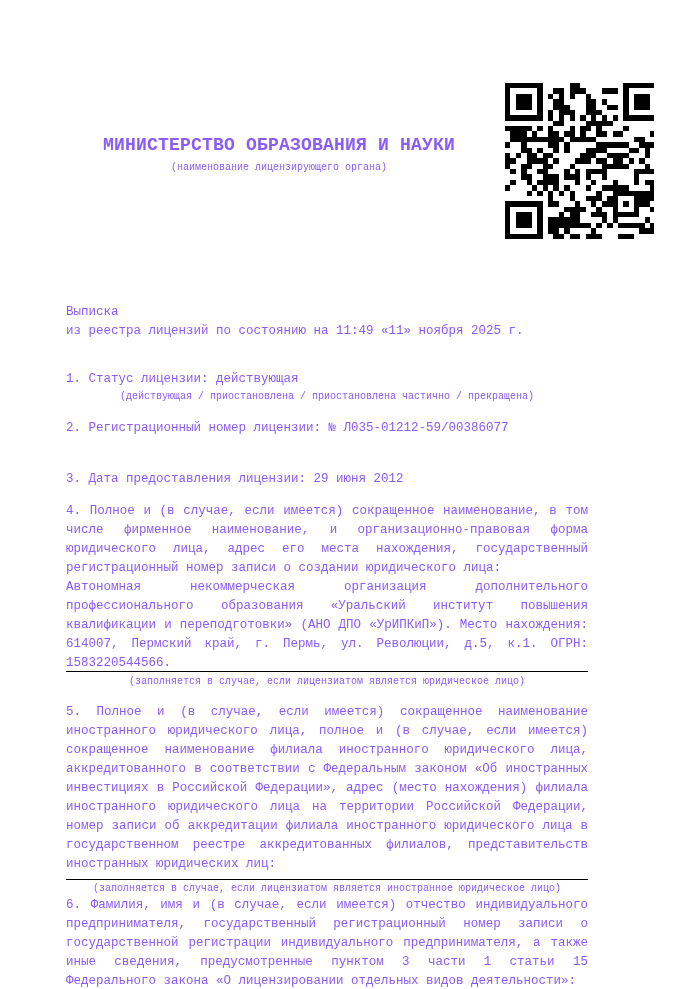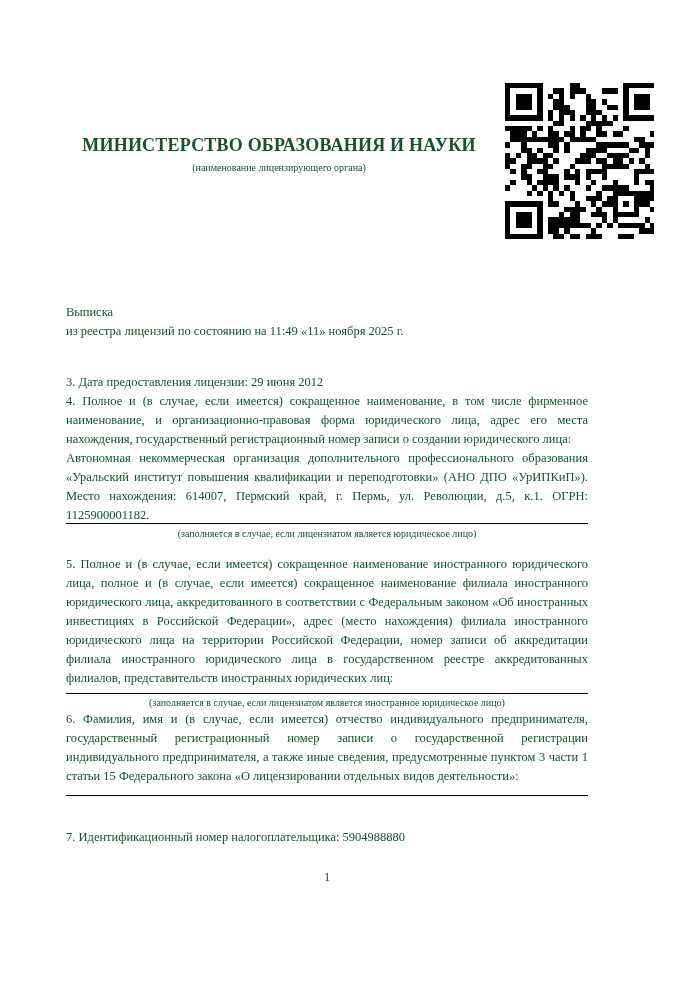--- a/index.html
+++ b/index.html
@@ -1,41 +1,41 @@
 <!DOCTYPE html>
 <html lang="ru"><head>
 <meta charset="utf-8">
 <style>
   html,body{margin:0;padding:0;background:#ffffff;}
   .page{
     position:relative;
     width:654px;height:989px;
-    background:#ffffff;color:#14532d;
-    font-family:Liberation Serif, serif;
+    background:#ffffff;color:#8b5cf6;
+    font-family:Liberation Mono, monospace;
     overflow:hidden;
     box-sizing:border-box;
     padding:0 66px;
   }
   .top{position:relative;height:303px;}
   .ministry{position:absolute;left:0;top:132px;width:426px;text-align:center;}
   .m-line{font-weight:bold;font-size:18px;line-height:26px;letter-spacing:.2px;}
   .m-caption{font-size:10px;line-height:13px;margin-top:3px;}
   .qr{position:absolute;left:439px;top:83px;width:156px;height:156px;}
   .qr svg{display:block;width:100%;height:100%;}
   .doc-title{text-align:left;font-size:12.5px;line-height:19px;}
   .body{font-size:12.5px;line-height:19px;}
   .just{text-align:justify;text-align-last:left;}
   .caption{font-size:10px;line-height:14px;}
   .center{text-align:center;}
   .rule{border-top:1.5px solid #000;height:0;}
   .i1{margin-top:29px;}
   .i1 .caption{margin-top:1px;}
   .i2{margin-top:15px;}
   .i3{margin-top:32px;}
-  .i4{}
+  .i4{margin-top:13px;}
   .i4 .rule{margin-top:-2px;}
   .i4 .caption{margin-top:3px;}
   .i5{margin-top:14px;}
   .i5 .rule{margin-top:5px;}
   .i5 .caption{margin-top:2px;}
   .i6{}
   .i6 .rule{margin-top:9px;}
   .i6 .caption{margin-top:2px;}
   .i7{margin-top:32px;}
   .page-number{margin-top:21px;text-align:center;font-size:12.5px;line-height:19px;}
@@ -470,29 +470,36 @@
           <rect x="23" y="28" width="1" height="1"></rect>
         </svg>
       </div>
   </div>
 
   <div class="doc-title">
     <div>Выписка</div>
     <div>из реестра лицензий по состоянию на 11:49 «11» ноября 2025 г.</div>
   </div>
 
-
+  <div class="item i1">
+    <div class="body">1. Статус лицензии: действующая</div>
+    <div class="caption center">(действующая / приостановлена / приостановлена частично / прекращена)</div>
+  </div>
+
+  <div class="item i2">
+    <div class="body">2. Регистрационный номер лицензии: № Л035-01212-59/00386077</div>
+  </div>
 
   <div class="item i3">
     <div class="body">3. Дата предоставления лицензии: 29 июня 2012</div>
   </div>
 
   <div class="item i4">
     <div class="body just">4. Полное и (в случае, если имеется) сокращенное наименование, в том числе фирменное наименование, и организационно-правовая форма юридического лица, адрес его места нахождения, государственный регистрационный номер записи о создании юридического лица:</div>
-    <div class="body just">Автономная некоммерческая организация дополнительного профессионального образования «Уральский институт повышения квалификации и переподготовки» (АНО ДПО «УрИПКиП»). Место нахождения: 614007, Пермский край, г. Пермь, ул. Революции, д.5, к.1. ОГРН: 1125900001182.</div>
+    <div class="body just">Автономная некоммерческая организация дополнительного профессионального образования «Уральский институт повышения квалификации и переподготовки» (АНО ДПО «УрИПКиП»). Место нахождения: 614007, Пермский край, г. Пермь, ул. Революции, д.5, к.1. ОГРН: 1583220544566.</div>
     <div class="rule"></div>
     <div class="caption center">(заполняется в случае, если лицензиатом является юридическое лицо)</div>
   </div>
 
   <div class="item i5">
     <div class="body just">5. Полное и (в случае, если имеется) сокращенное наименование иностранного юридического лица, полное и (в случае, если имеется) сокращенное наименование филиала иностранного юридического лица, аккредитованного в соответствии с Федеральным законом «Об иностранных инвестициях в Российской Федерации», адрес (место нахождения) филиала иностранного юридического лица на территории Российской Федерации, номер записи об аккредитации филиала иностранного юридического лица в государственном реестре аккредитованных филиалов, представительств иностранных юридических лиц:</div>
     <div class="rule"></div>
     <div class="caption center">(заполняется в случае, если лицензиатом является иностранное юридическое лицо)</div>
   </div>
 

